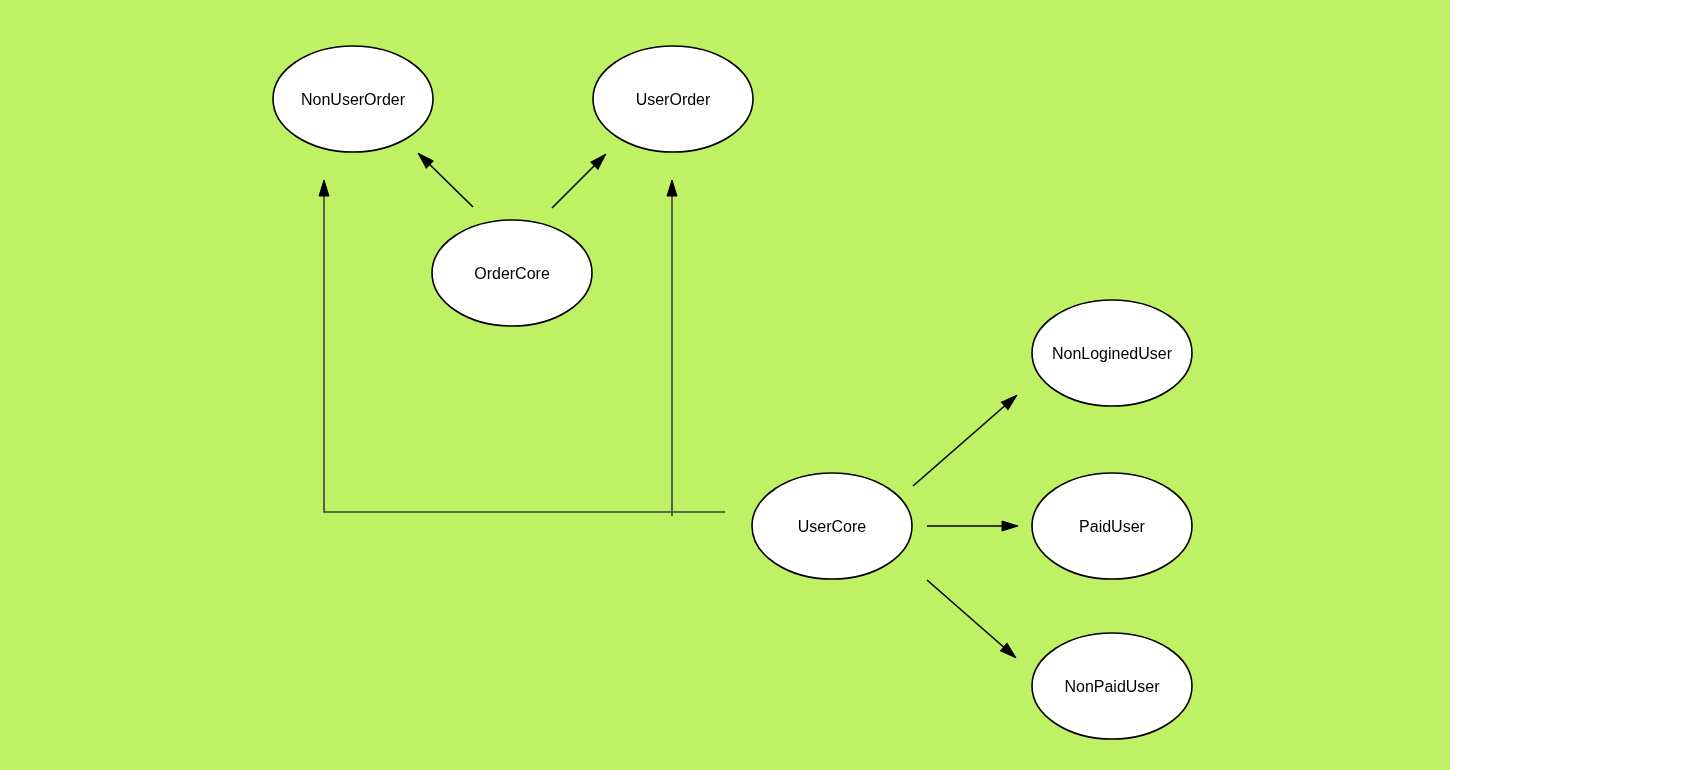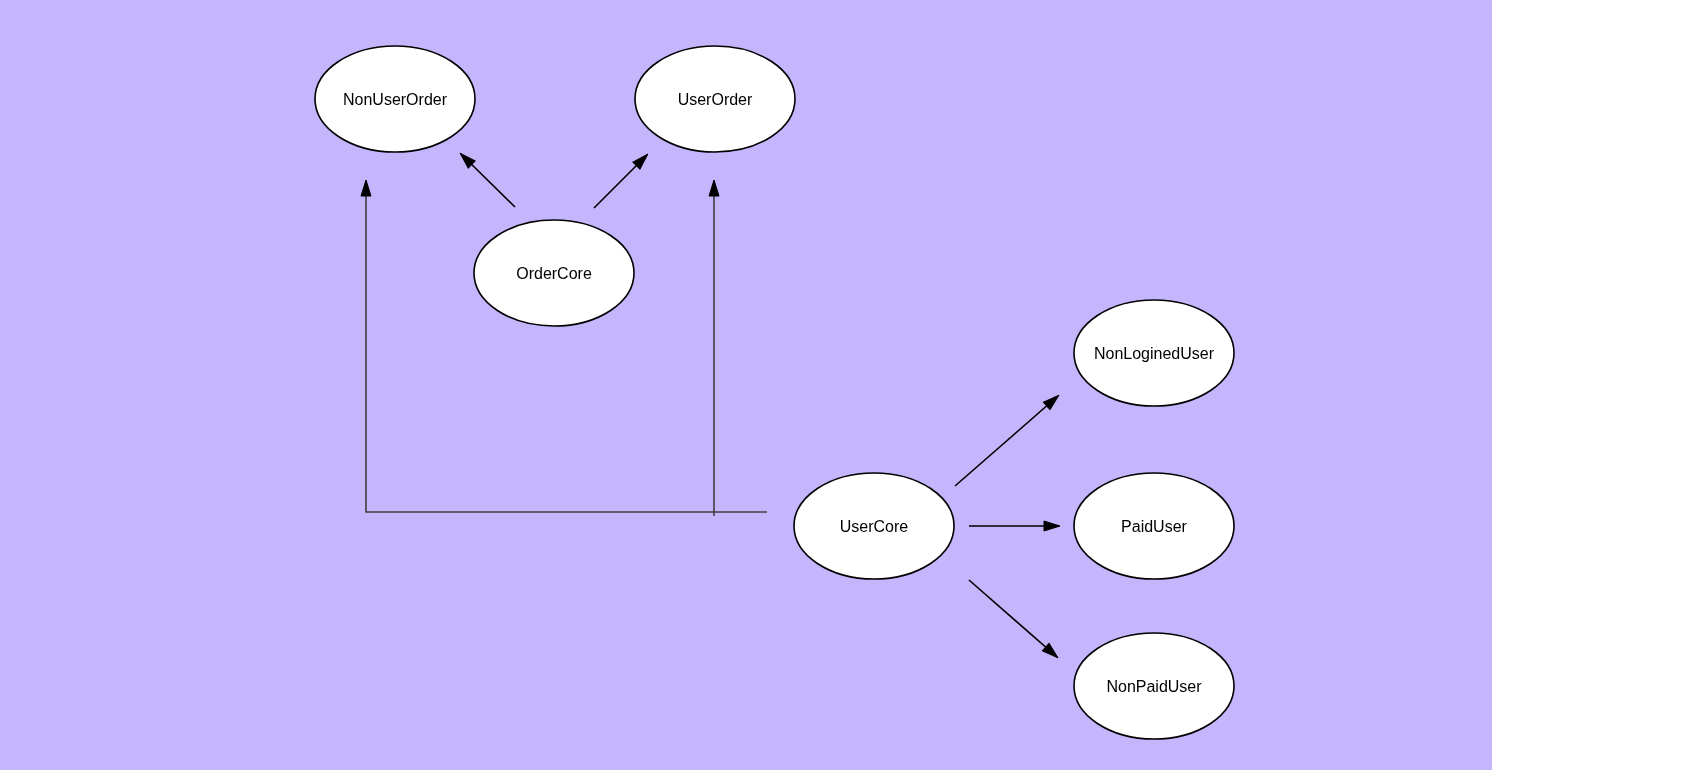--- a/index.html
+++ b/index.html
@@ -8,22 +8,21 @@
     background: #ffffff;
     width: 1690px;
     height: 770px;
     overflow: hidden;
     font-family: "Liberation Sans", sans-serif;
   }
   .canvas-wrap {
     position: relative;
     width: 1450px;
     height: 770px;
-    background: #c4b5fd;
-    padding-left: 42px;
+    background: #bef264;
   }
   svg { display: block; }
   .node-ellipse {
     fill: #ffffff;
     stroke-width: 1.6px;
   }
   .node-label {
     font-family: "Liberation Sans", sans-serif;
     font-size: 16px;
     fill: #000000;

